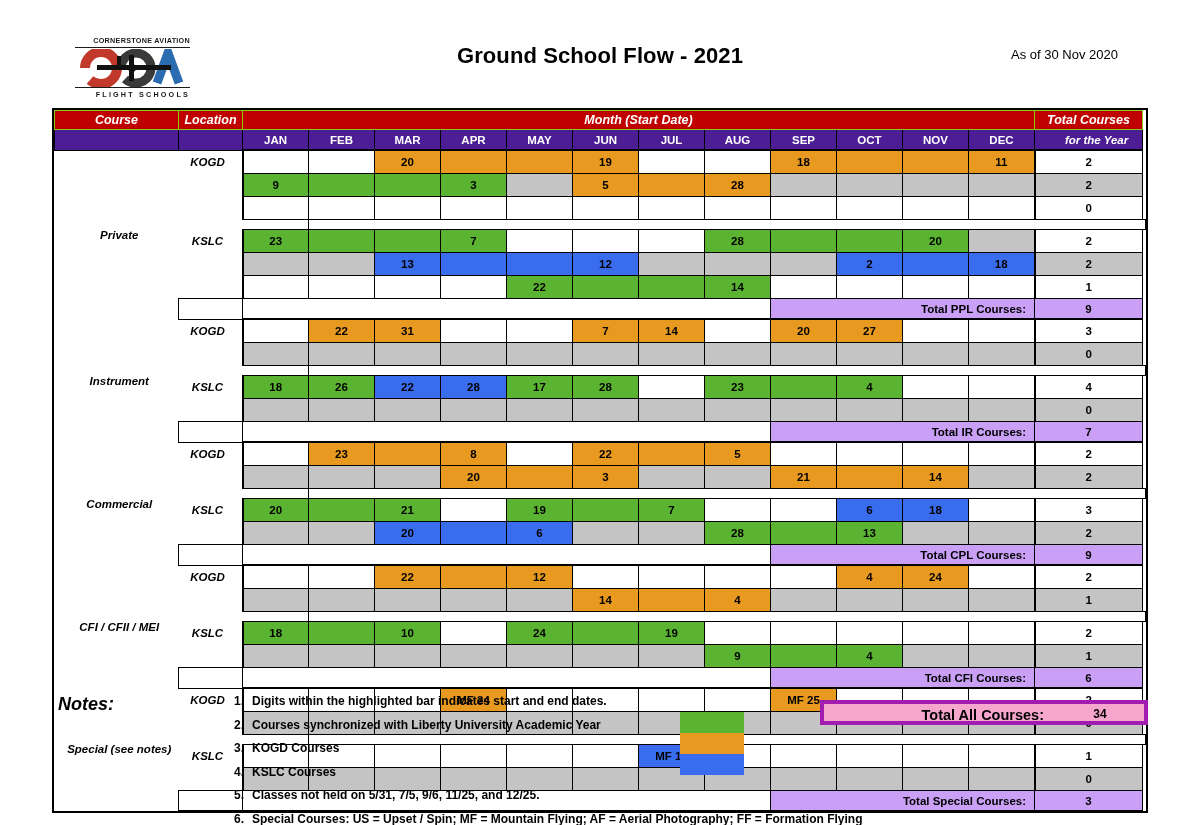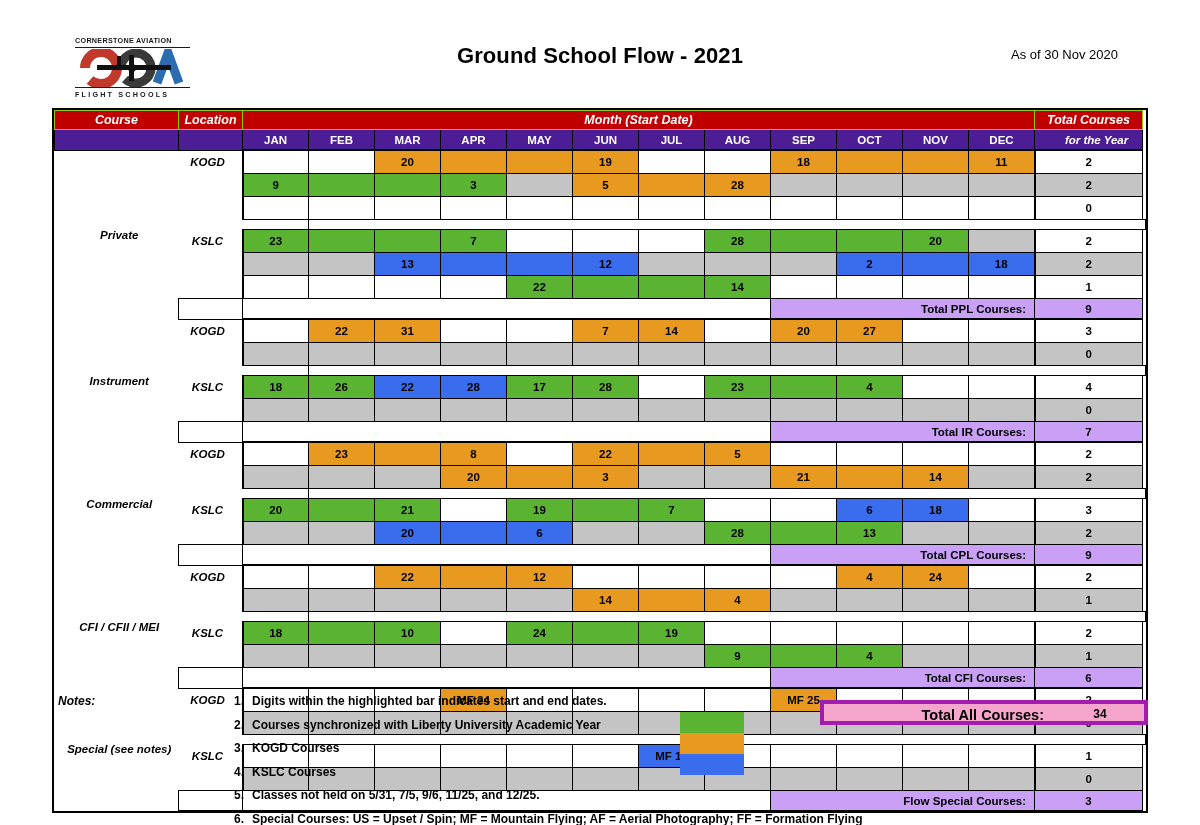--- a/index.html
+++ b/index.html
@@ -5,21 +5,21 @@
   html,body{margin:0;padding:0;}
   body{
     width:1200px;height:825px;background:#ffffff;
     font-family:"Liberation Sans", sans-serif;
     -webkit-font-smoothing:antialiased;
   }
   .page{position:relative;width:1200px;height:825px;overflow:hidden;}
 
   
   .topbar{position:absolute;left:0;top:0;width:1200px;height:108px;}
-  .logo{position:absolute;left:75px;top:36px;width:115px;height:62px;text-align:left;}
+  .logo{position:absolute;left:75px;top:36px;width:115px;height:62px;text-align:right;}
   .logo .lg-top{font-size:7.2px;font-weight:bold;letter-spacing:.3px;color:#1a1a1a;
     border-bottom:1.4px solid #1a1a1a;padding-bottom:2px;line-height:9px;}
   .logo .lg-mark{position:relative;height:38px;margin-top:1px;}
   .logo .lg-bot{font-size:7.2px;font-weight:bold;letter-spacing:2.2px;color:#1a1a1a;
     border-top:1.4px solid #1a1a1a;padding-top:2px;line-height:9px;}
   .logo svg{display:block;margin:0 auto;}
 
   .title{position:absolute;left:0;top:43px;width:1200px;text-align:center;
     font-size:22px;font-weight:bold;color:#000;letter-spacing:.1px;}
   .asof{position:absolute;right:82px;top:47px;font-size:13px;color:#000;}
@@ -69,21 +69,21 @@
   tr.sub td.lbl{background:#c9a0f5;text-align:right;padding-right:8px;}
   tr.sub td.val{background:#c9a0f5;text-align:center;}
   tr.sub td.empty{background:#fff;border:1px solid #000;}
 
   
   tr.grp-top td{border-top:2px solid #000;}
   .thickleft{border-left:2px solid #000 !important;}
 
   
   .notes{position:absolute;left:52px;top:690px;width:1096px;height:125px;}
-  .notes-label{position:absolute;left:6px;top:4px;font-size:12px;font-weight:bold;
+  .notes-label{position:absolute;left:6px;top:4px;font-size:18px;font-weight:bold;
     font-style:italic;color:#000;}
   .notes-list{position:absolute;left:182px;top:0px;width:700px;}
   .note{font-size:12px;font-weight:bold;color:#000;line-height:23.5px;white-space:nowrap;}
   .note .num{display:inline-block;width:18px;}
   .legend{position:absolute;left:628px;top:22px;width:64px;}
   .legend div{height:21px;width:64px;}
   .lg-green{background:#5bb431;}
   .lg-orange{background:#e8991f;}
   .lg-blue{background:#3a6ded;}
 
@@ -568,21 +568,21 @@
             <td class="gray"></td>
             <td class="gray"></td>
             <td class="gray"></td>
             <td class="gray"></td>
             <td class="gray"></td>
             <td class="tot-g thickleft">0</td>
           </tr>
           <tr class="sub">
             <td class="empty" colspan="1"></td>
             <td class="empty" colspan="8"></td>
-            <td class="lbl" colspan="4">Flow Special Courses:</td>
+            <td class="lbl" colspan="4">Total Special Courses:</td>
             <td class="val">3</td>
           </tr>
         </tbody>
     </table>
   </div>
 
   <div class="notes">
     <div class="notes-label">Notes:</div>
     <div class="notes-list" id="notes-list">
         <div class="note"><span class="num">1.</span><span>Digits within the highlighted bar indicates start and end dates.</span></div>

